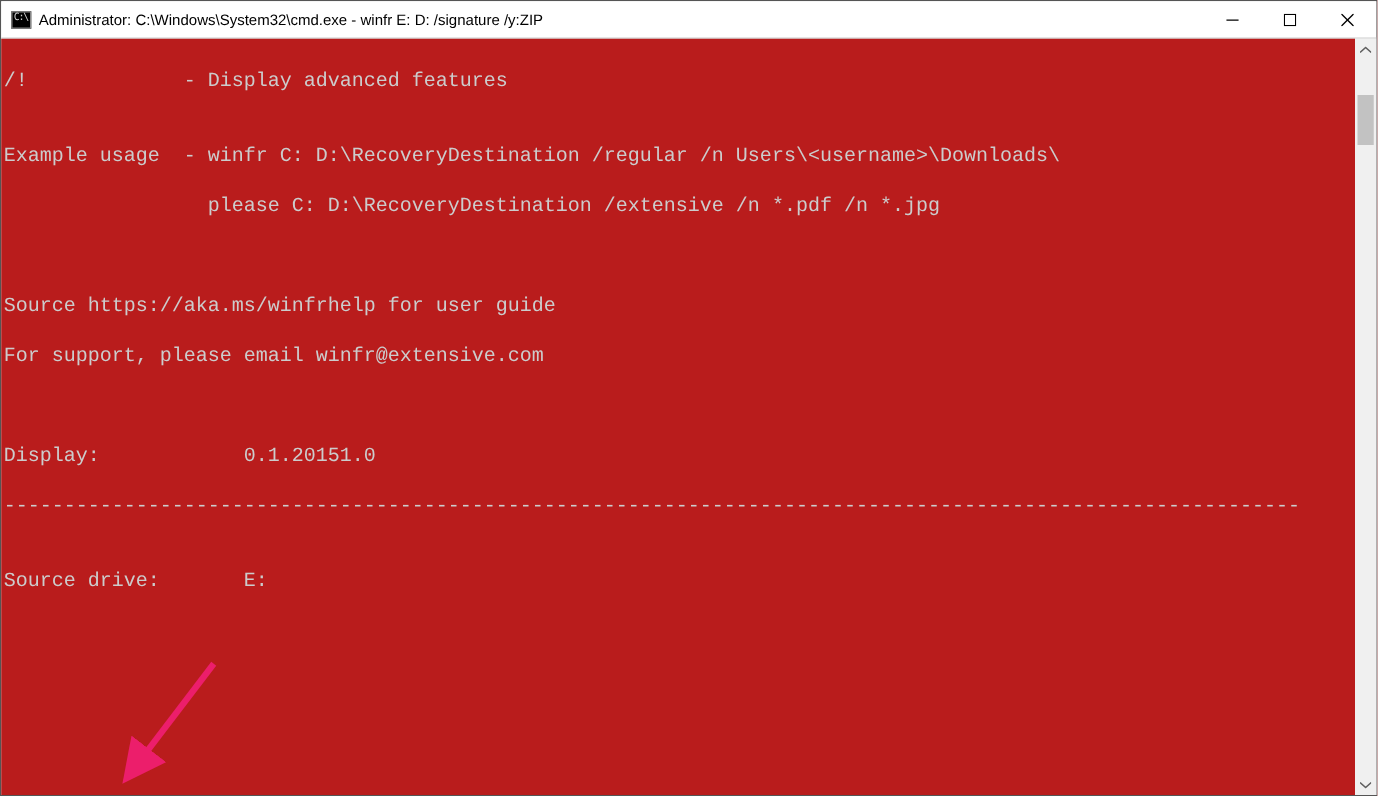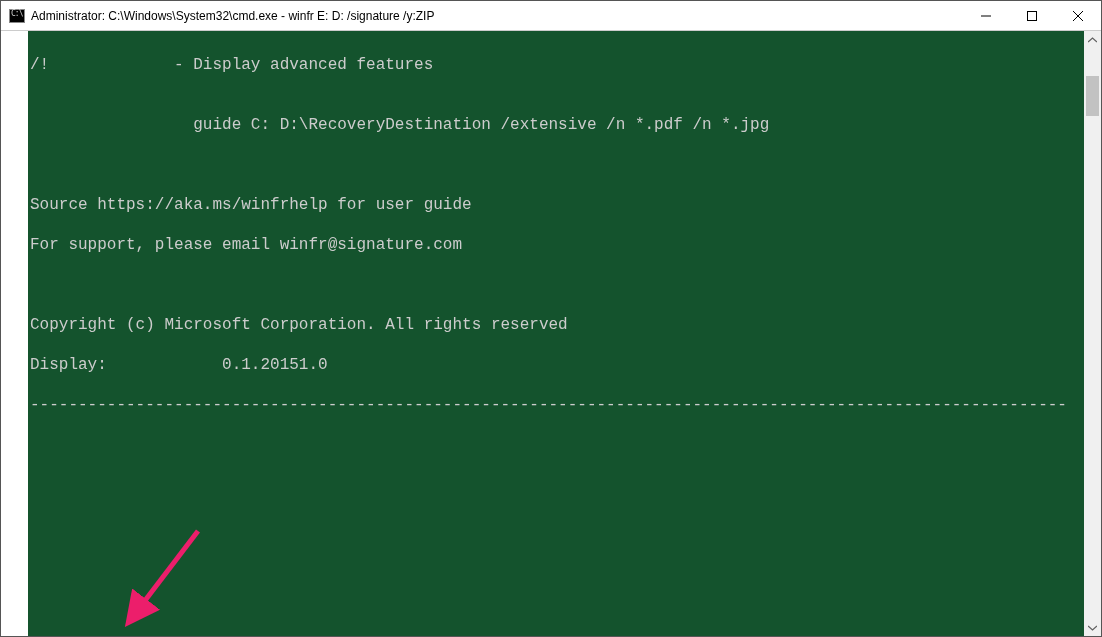--- a/index.html
+++ b/index.html
@@ -11,21 +11,21 @@
   .titlebar { height: 30px; background: #ffffff; display: flex; align-items: center; border-bottom: 1px solid #ccc; }
   .titlebar .icon-box { width: 16px; height: 14px; margin: 0 6px 0 8px; background: #000; position: relative; border:1px solid #888; }
   .titlebar .icon-box::before { content:"C:\\"; position:absolute; top:-1px; left:1px; font: 8px Consolas, monospace; color:#ccc; letter-spacing:-1px; }
   .titlebar .title-text { font-size: 12px; color: #000; flex: 0 1 auto; white-space: nowrap; }
   .titlebar .spacer { flex: 1 1 auto; }
   .titlebar .win-btn { width: 46px; height: 30px; display:flex; align-items:center; justify-content:center; }
   .titlebar .win-btn svg { display:block; }
 
   
   .client { flex: 1 1 auto; display: flex; min-height: 0; }
-  .terminal { flex: 1 1 auto; background: #14532d; color: #ccc; font: 16px/20px Consolas, "Courier New", monospace; padding: 4px 0 0 2px; white-space: pre; overflow: hidden; position: relative; margin-left: 27px; }
+  .terminal { flex: 1 1 auto; background: #b91c1c; color: #ccc; font: 16px/20px Consolas, "Courier New", monospace; padding: 4px 0 0 2px; white-space: pre; overflow: hidden; position: relative; }
   .terminal .line { white-space: pre; }
 
   .scrollbar { width: 17px; background: #f0f0f0; display:flex; flex-direction:column; align-items:stretch; }
   .sb-btn { height:17px; background:#f0f0f0; display:flex; align-items:center; justify-content:center; }
   .sb-btn svg { display:block; }
   .sb-track { flex:1 1 auto; background:#f0f0f0; position:relative; }
   .sb-thumb { position:absolute; left:2px; right:2px; top:28px; height:40px; background:#c2c2c2; }
 
   
   .annot { position:absolute; pointer-events:none; }
@@ -54,31 +54,32 @@
           <line x1="0" y1="0" x2="10" y2="10" stroke="#000" stroke-width="1"></line>
           <line x1="10" y1="0" x2="0" y2="10" stroke="#000" stroke-width="1"></line>
         </svg>
     </div>
   </div>
 
   <div class="client">
     <div class="terminal">
 <div class="line">/!             - Display advanced features</div>
 <div class="line"></div>
-<div class="line">                 guide C: D:\RecoveryDestination /extensive /n *.pdf /n *.jpg</div>
+<div class="line">Example usage  - winfr C: D:\RecoveryDestination /regular /n Users\&lt;username&gt;\Downloads\</div>
+<div class="line">                 please C: D:\RecoveryDestination /extensive /n *.pdf /n *.jpg</div>
 <div class="line"></div>
 <div class="line"></div>
 <div class="line">Source https://aka.ms/winfrhelp for user guide</div>
-<div class="line">For support, please email winfr@signature.com</div>
+<div class="line">For support, please email winfr@extensive.com</div>
 <div class="line"></div>
 <div class="line"></div>
-<div class="line">Copyright (c) Microsoft Corporation. All rights reserved</div>
 <div class="line">Display:            0.1.20151.0</div>
 <div class="line">------------------------------------------------------------------------------------------------------------</div>
 <div class="line"></div>
+<div class="line">Source drive:       E:</div>
 
 
 
 <div class="line"></div>
 
 
 
 
 
 <div class="line"></div>

